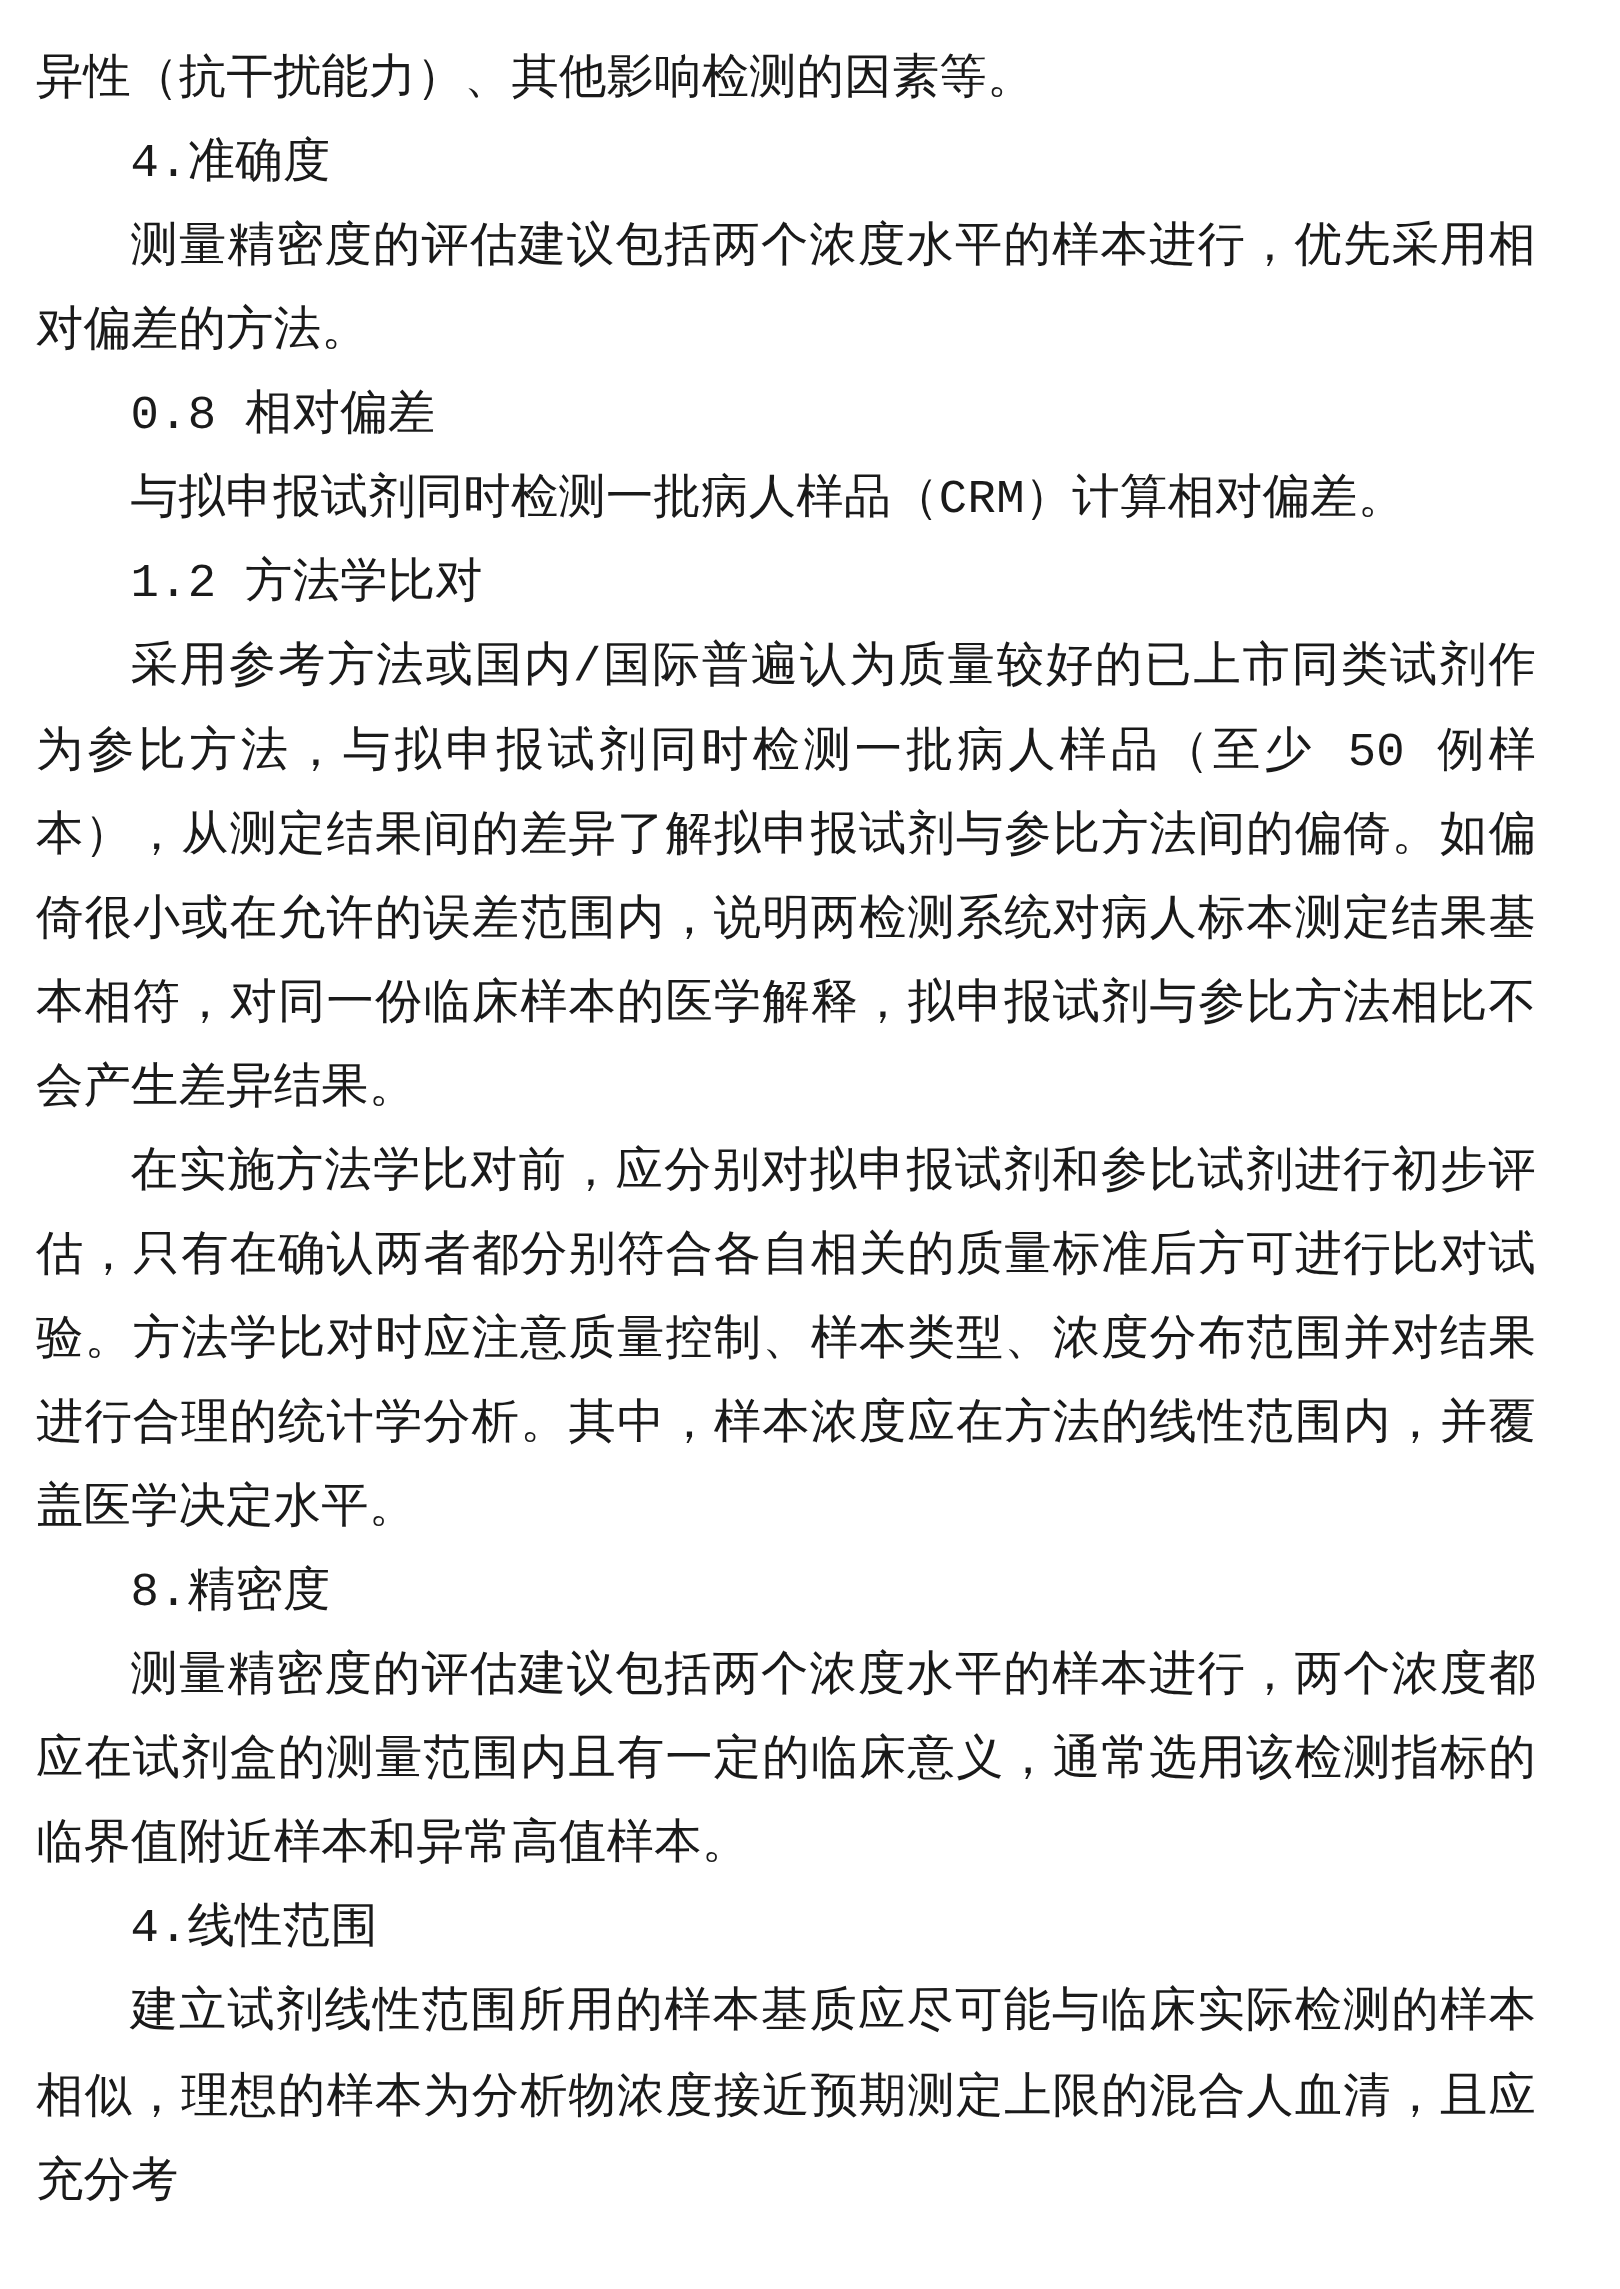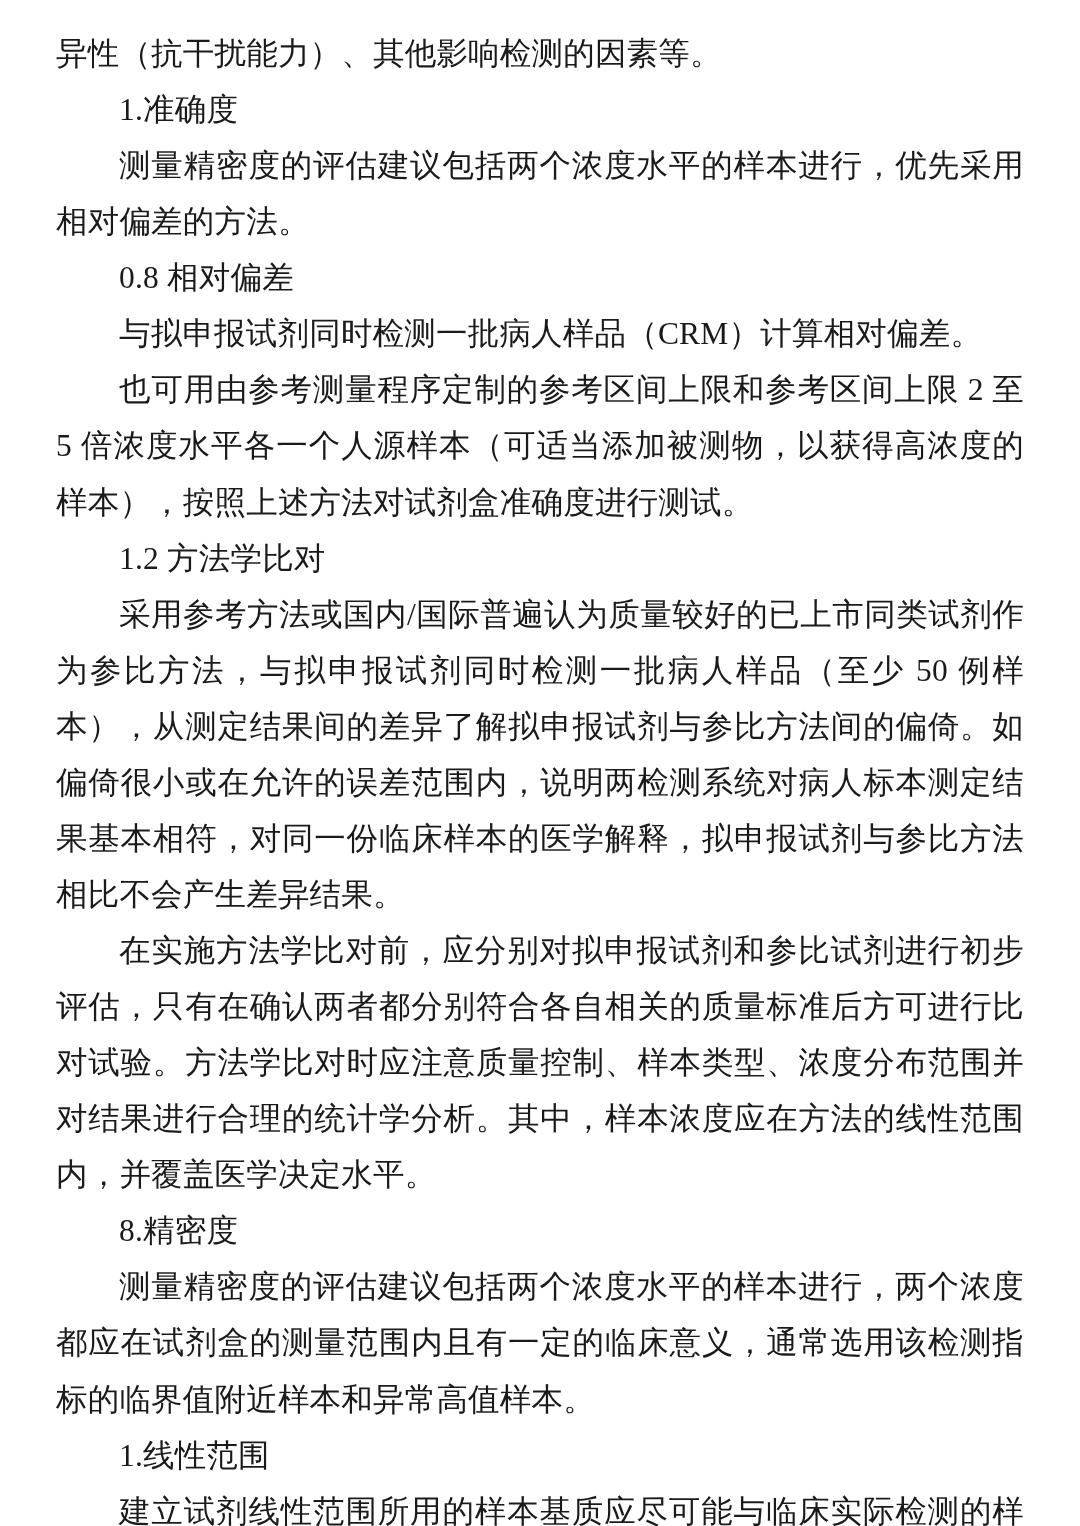--- a/index.html
+++ b/index.html
@@ -6,22 +6,22 @@
     margin: 0;
     padding: 0;
     background: #ffffff;
   }
   .page {
     position: relative;
     width: 1080px;
     height: 1526px;
     background: #ffffff;
     box-sizing: border-box;
-    padding: 26px 56px 0 56px;
-    font-family: Liberation Serif, serif;
+    padding: 26px 56px 0 24px;
+    font-family: Liberation Mono, monospace;
     color: #1a1a1a;
     overflow: hidden;
   }
   .doc-body {
     font-size: 31.5px;
     line-height: 1.78;
     letter-spacing: 0.2px;
     text-align: justify;
     text-justify: inter-ideograph;
   }
@@ -40,38 +40,37 @@
   }
 </style>
 </head>
 <body>
 
 <div class="page">
   <div class="doc-body">
 
     <p class="para-noindent">异性（抗干扰能力）、其他影响检测的因素等。</p>
 
-    <p class="heading">1.准确度</p>
+    <p class="heading">4.准确度</p>
 
     <p class="para">测量精密度的评估建议包括两个浓度水平的样本进行，优先采用相对偏差的方法。</p>
 
     <p class="heading">0.8 相对偏差</p>
 
     <p class="para">与拟申报试剂同时检测一批病人样品（CRM）计算相对偏差。</p>
 
-    <p class="para">也可用由参考测量程序定制的参考区间上限和参考区间上限 2 至 5 倍浓度水平各一个人源样本（可适当添加被测物，以获得高浓度的样本），按照上述方法对试剂盒准确度进行测试。</p>
 
     <p class="heading">1.2 方法学比对</p>
 
     <p class="para">采用参考方法或国内/国际普遍认为质量较好的已上市同类试剂作为参比方法，与拟申报试剂同时检测一批病人样品（至少 50 例样本），从测定结果间的差异了解拟申报试剂与参比方法间的偏倚。如偏倚很小或在允许的误差范围内，说明两检测系统对病人标本测定结果基本相符，对同一份临床样本的医学解释，拟申报试剂与参比方法相比不会产生差异结果。</p>
 
     <p class="para">在实施方法学比对前，应分别对拟申报试剂和参比试剂进行初步评估，只有在确认两者都分别符合各自相关的质量标准后方可进行比对试验。方法学比对时应注意质量控制、样本类型、浓度分布范围并对结果进行合理的统计学分析。其中，样本浓度应在方法的线性范围内，并覆盖医学决定水平。</p>
 
     <p class="heading">8.精密度</p>
 
     <p class="para">测量精密度的评估建议包括两个浓度水平的样本进行，两个浓度都应在试剂盒的测量范围内且有一定的临床意义，通常选用该检测指标的临界值附近样本和异常高值样本。</p>
 
-    <p class="heading">1.线性范围</p>
+    <p class="heading">4.线性范围</p>
 
     <p class="para">建立试剂线性范围所用的样本基质应尽可能与临床实际检测的样本相似，理想的样本为分析物浓度接近预期测定上限的混合人血清，且应充分考</p>
 
   </div>
 </div>
 
 </body></html>

